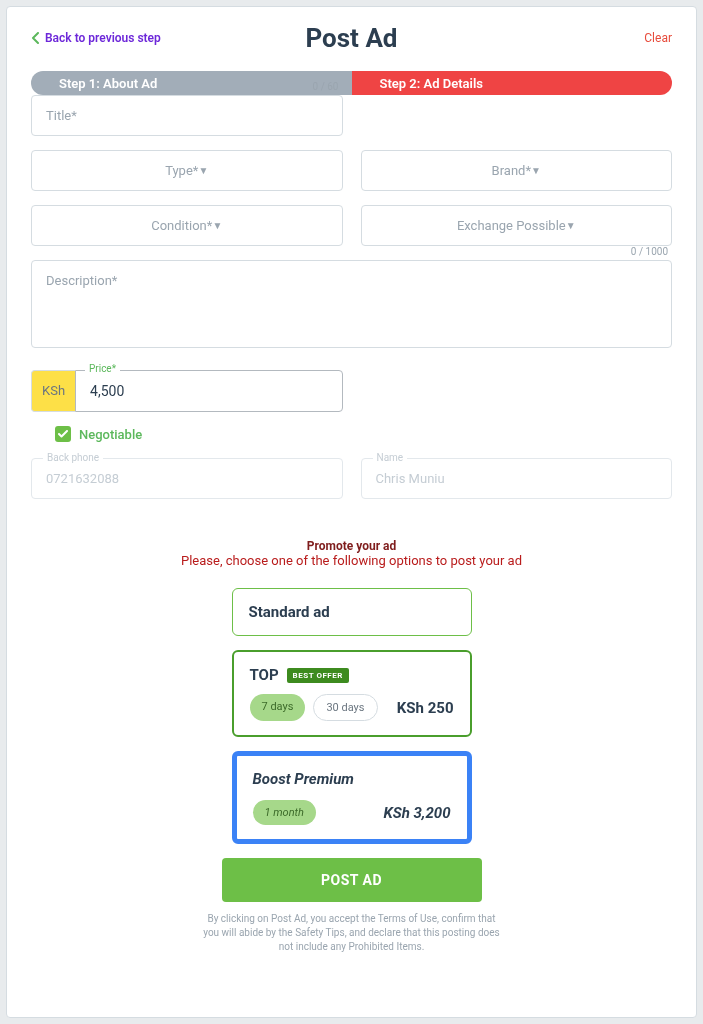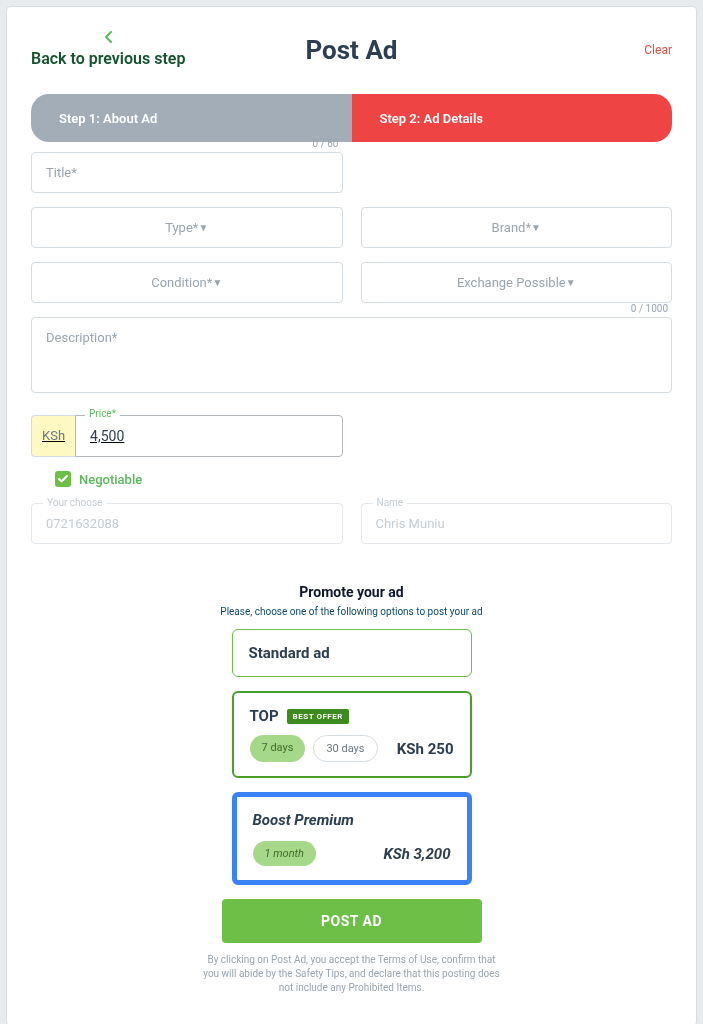--- a/index.html
+++ b/index.html
@@ -1,55 +1,55 @@
 <!DOCTYPE html>
 <html><head>
 <meta charset="utf-8">
 <style>
 * { box-sizing: border-box; margin: 0; padding: 0; font-family: -apple-system, BlinkMacSystemFont, "Segoe UI", Roboto, Helvetica, Arial, sans-serif; }
 body { background: #e8ebed; padding: 6px; }
 .page { background: #fff; border: 1px solid #d5dce1; border-radius: 4px; width: 691px; min-height: 1012px; padding: 24px 24px 30px 24px; position: relative; }
 .header { display: flex; align-items: center; justify-content: space-between; margin-bottom: 26px; }
-.back-link { color: #14532d; font-size: 16px; font-weight: 600; display: flex; align-items: center; gap: 6px; cursor: pointer; flex-direction: column; }
+.back-link { color: #6d28d9; font-size: 12px; font-weight: 600; display: flex; align-items: center; gap: 6px; cursor: pointer; }
 .back-link svg { width: 8px; height: 12px; }
 .title { color: #2c3e50; font-size: 26px; font-weight: 700; text-align: center; position: absolute; left: 50%; transform: translateX(-50%); }
 .clear-link { color: #e74c3c; font-size: 12px; cursor: pointer; }
-.steps { display: flex; margin-bottom: 10px; border-radius: 18px; overflow: hidden; height: 48px; }
+.steps { display: flex; border-radius: 18px; overflow: hidden; height: 24px; }
 .step { flex: 1; display: flex; align-items: center; padding: 0 28px; color: #fff; font-size: 13px; font-weight: 600; }
 .step-inactive { background: #a2adb8; }
 .step-active { background: #ef4444; }
 .counter { text-align: right; font-size: 10px; color: #9aa5af; margin: 2px 2px 4px 0; }
 .field-row { display: flex; gap: 18px; margin-bottom: 14px; }
 .field-row > * { flex: 1; }
 .single-col { width: calc(50% - 9px); }
 .field-wrap { position: relative; }
 .field-wrap .counter { position: absolute; right: 2px; top: -16px; }
 .input, .select, .textarea {
   width: 100%; border: 1px solid #d5dce1; border-radius: 4px;
   padding: 12px 14px; font-size: 13px; color: #2c3e50; background: #fff;
 }
 .input::placeholder, .select .ph, .textarea::placeholder { color: #9aa5af; }
 .select { display: flex; align-items: center; justify-content: center; cursor: pointer; }
 .select .arrow { color: #9aa5af; font-size: 10px; }
-.textarea { height: 76px; resize: none; }
-.price-row { display: flex; align-items: stretch; width: calc(50% - 9px); margin-top: 18px; position: relative; text-decoration: underline; }
+.textarea { height: 88px; resize: none; }
+.price-row { display: flex; align-items: stretch; width: calc(50% - 9px); margin-top: 18px; position: relative; }
 .price-label { position: absolute; top: -7px; left: 54px; background: #fff; padding: 0 4px; font-size: 10px; color: #5cb85c; z-index: 2; }
-.currency { background: #fef9c3; border: 1px solid #d5dce1; border-right: none; border-radius: 4px 0 0 4px; padding: 12px 10px; font-size: 13px; color: #6b7680; }
+.currency { background: #fde047; border: 1px solid #d5dce1; border-right: none; border-radius: 4px 0 0 4px; padding: 12px 10px; font-size: 13px; color: #6b7680; }
 .price-input { border: 1px solid #b3b9bf; border-radius: 0 4px 4px 0; padding: 12px 14px; font-size: 14px; color: #2c3e50; flex: 1; outline: none; }
 .negotiable { display: flex; align-items: center; gap: 8px; margin: 14px 0 16px 24px; }
 .checkbox { width: 16px; height: 16px; background: #6dbf47; border-radius: 3px; display: flex; align-items: center; justify-content: center; }
 .checkbox svg { width: 10px; height: 8px; }
 .negotiable-label { color: #5cb85c; font-size: 13px; font-weight: 500; }
 .phone-name-row { display: flex; gap: 18px; }
 .phone-name-row .field-wrap { flex: 1; }
 .floating-label { position: absolute; top: -6px; left: 12px; background: #fff; padding: 0 4px; font-size: 10px; color: #c5cdd4; }
 .disabled-input { border: 1px solid #e3e8ec; color: #c5cdd4; }
 .promote-section { margin-top: 40px; text-align: center; }
-.promote-title { color: #0f172a; font-size: 14px; font-weight: 700; margin-bottom: 6px; }
-.promote-sub { color: #0c4a6e; font-size: 10px; margin-bottom: 12px; }
+.promote-title { color: #7f1d1d; font-size: 12px; font-weight: 700; }
+.promote-sub { color: #b91c1c; font-size: 13px; margin-bottom: 20px; }
 .promo-card { width: 240px; margin: 0 auto 14px auto; border-radius: 6px; padding: 14px 16px; text-align: left; cursor: pointer; }
 .promo-standard { border: 1px solid #6dbf47; }
 .promo-standard .card-title { color: #2c3e50; font-size: 15px; font-weight: 700; }
 .promo-top { border: 2px solid #4a9e2c; }
 .promo-top .top-head { display: flex; align-items: center; gap: 8px; margin-bottom: 10px; }
 .promo-top .card-title { color: #2c3e50; font-size: 15px; font-weight: 700; }
 .badge { background: #3d8b1f; color: #fff; font-size: 8px; font-weight: 700; padding: 3px 6px; border-radius: 2px; letter-spacing: 0.5px; }
 .promo-top .row2 { display: flex; align-items: center; justify-content: space-between; }
 .pills { display: flex; gap: 8px; }
 .pill { font-size: 11px; padding: 6px 12px; border-radius: 14px; cursor: pointer; }
@@ -124,21 +124,21 @@
     <div class="checkbox">
       <svg viewBox="0 0 10 8" fill="none">
           <path d="M1 4l2.5 2.5L9 1" stroke="#fff" stroke-width="2" stroke-linecap="round" stroke-linejoin="round"></path>
         </svg>
     </div>
     <span class="negotiable-label">Negotiable</span>
   </div>
 
   <div class="phone-name-row">
     <div class="field-wrap">
-      <div class="floating-label">Your choose</div>
+      <div class="floating-label">Back phone</div>
       <input class="input disabled-input" disabled="" value="0721632088" style="">
     </div>
     <div class="field-wrap">
       <div class="floating-label">Name</div>
       <input class="input disabled-input" disabled="" value="Chris Muniu" style="">
     </div>
   </div>
 
   <div class="promote-section">
     <div class="promote-title">Promote your ad</div>

